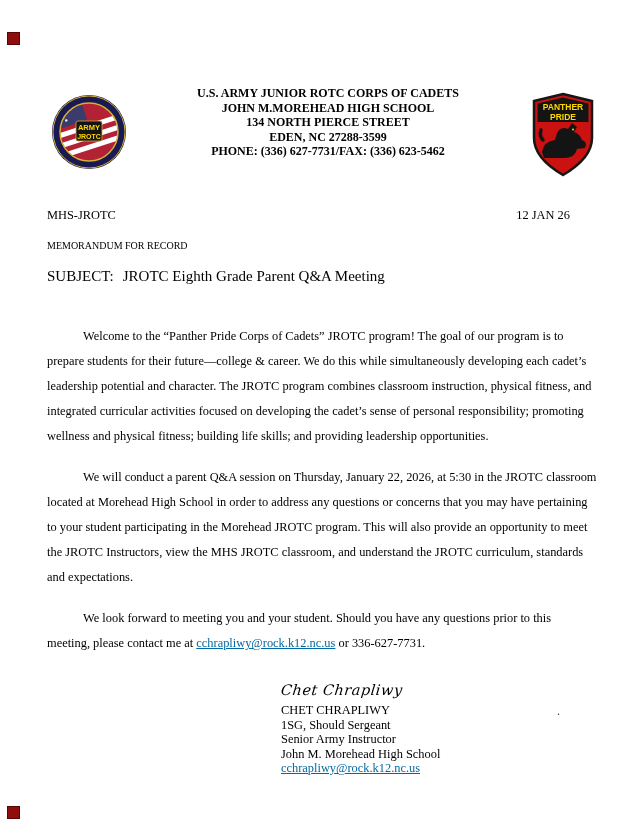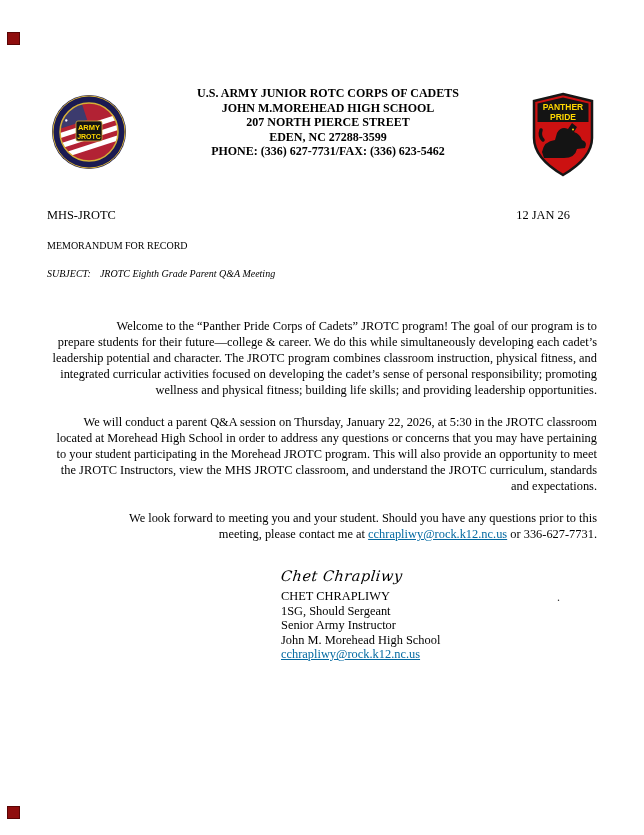--- a/index.html
+++ b/index.html
@@ -27,28 +27,28 @@
   .logo-right{margin-top:8px;}
   .letterhead-text{flex:1 1 auto;text-align:center;font-weight:bold;line-height:14.6px;padding-top:2px;}
   .lh-line{font-size:12px;}
   .lh-line.first{font-size:12.5px;}
 
   
   .office-row{display:flex;justify-content:space-between;margin-top:26px;font-size:12.4px;gap:34px;}
   .office-row .date{padding-right:27px;}
 
   .memo-line{margin-top:17px;font-size:10px;}
-  .subject-line{margin-top:17px;font-size:10px;font-style:italic;}
+  .subject-line{margin-top:17px;font-size:15px;}
   .subject-text{margin-left:9px;}
 
   
   .body-para{
     margin:0;margin-top:16px;
-    font-size:12.4px;line-height:16px;
-    text-indent:36px;text-align:right;
+    font-size:12.4px;line-height:25px;
+    text-indent:36px;text-align:left;
   }
   .body-para.first{margin-top:39px;}
   a.email-link{color:#0369a1;text-decoration:underline;cursor:pointer;}
 
   
   .closing{margin-top:46px;margin-left:234px;font-size:12.4px;}
   .sig-script{
     margin-top:26px;margin-left:234px;
     font-family:"DejaVu Serif", serif;font-style:italic;
     font-size:14.5px;letter-spacing:0.5px;
@@ -95,21 +95,21 @@
         <circle cx="38" cy="38" r="29" fill="none" stroke="#d4af37" stroke-width="1.5"></circle>
         <rect x="25" y="27" width="26" height="20" rx="2" fill="#141414" stroke="#d4af37" stroke-width="0.8"></rect>
         <text x="38" y="36" fill="#ffd700" font-size="7.5" font-weight="bold" text-anchor="middle">ARMY</text>
         <text x="38" y="44.5" fill="#ffd700" font-size="7" font-weight="bold" text-anchor="middle">JROTC</text>
       </svg>
     </div>
 
     <div class="letterhead-text">
       <div class="lh-line">U.S. ARMY JUNIOR ROTC CORPS OF CADETS</div>
       <div class="lh-line">JOHN M.MOREHEAD HIGH SCHOOL</div>
-      <div class="lh-line">207 NORTH PIERCE STREET</div>
+      <div class="lh-line">134 NORTH PIERCE STREET</div>
       <div class="lh-line">EDEN, NC 27288-3599</div>
       <div class="lh-line">PHONE: (336) 627-7731/FAX: (336) 623-5462</div>
     </div>
 
     <div class="logo logo-right">
       <svg width="68" height="86" viewBox="0 0 68 86" aria-hidden="true">
         <path d="M34 2 L63 9 V46 Q63 66 34 83 Q5 66 5 46 V9 Z" fill="#cc1111" stroke="#161616" stroke-width="2.5"></path>
         <path d="M34 5.5 L59.5 11.5 V30 H8.5 V11.5 Z" fill="#141414"></path>
         <text x="34" y="18" fill="#ffd700" font-size="8.5" font-weight="bold" text-anchor="middle">PANTHER</text>
         <text x="34" y="27.5" fill="#ffd700" font-size="8.5" font-weight="bold" text-anchor="middle">PRIDE</text>

